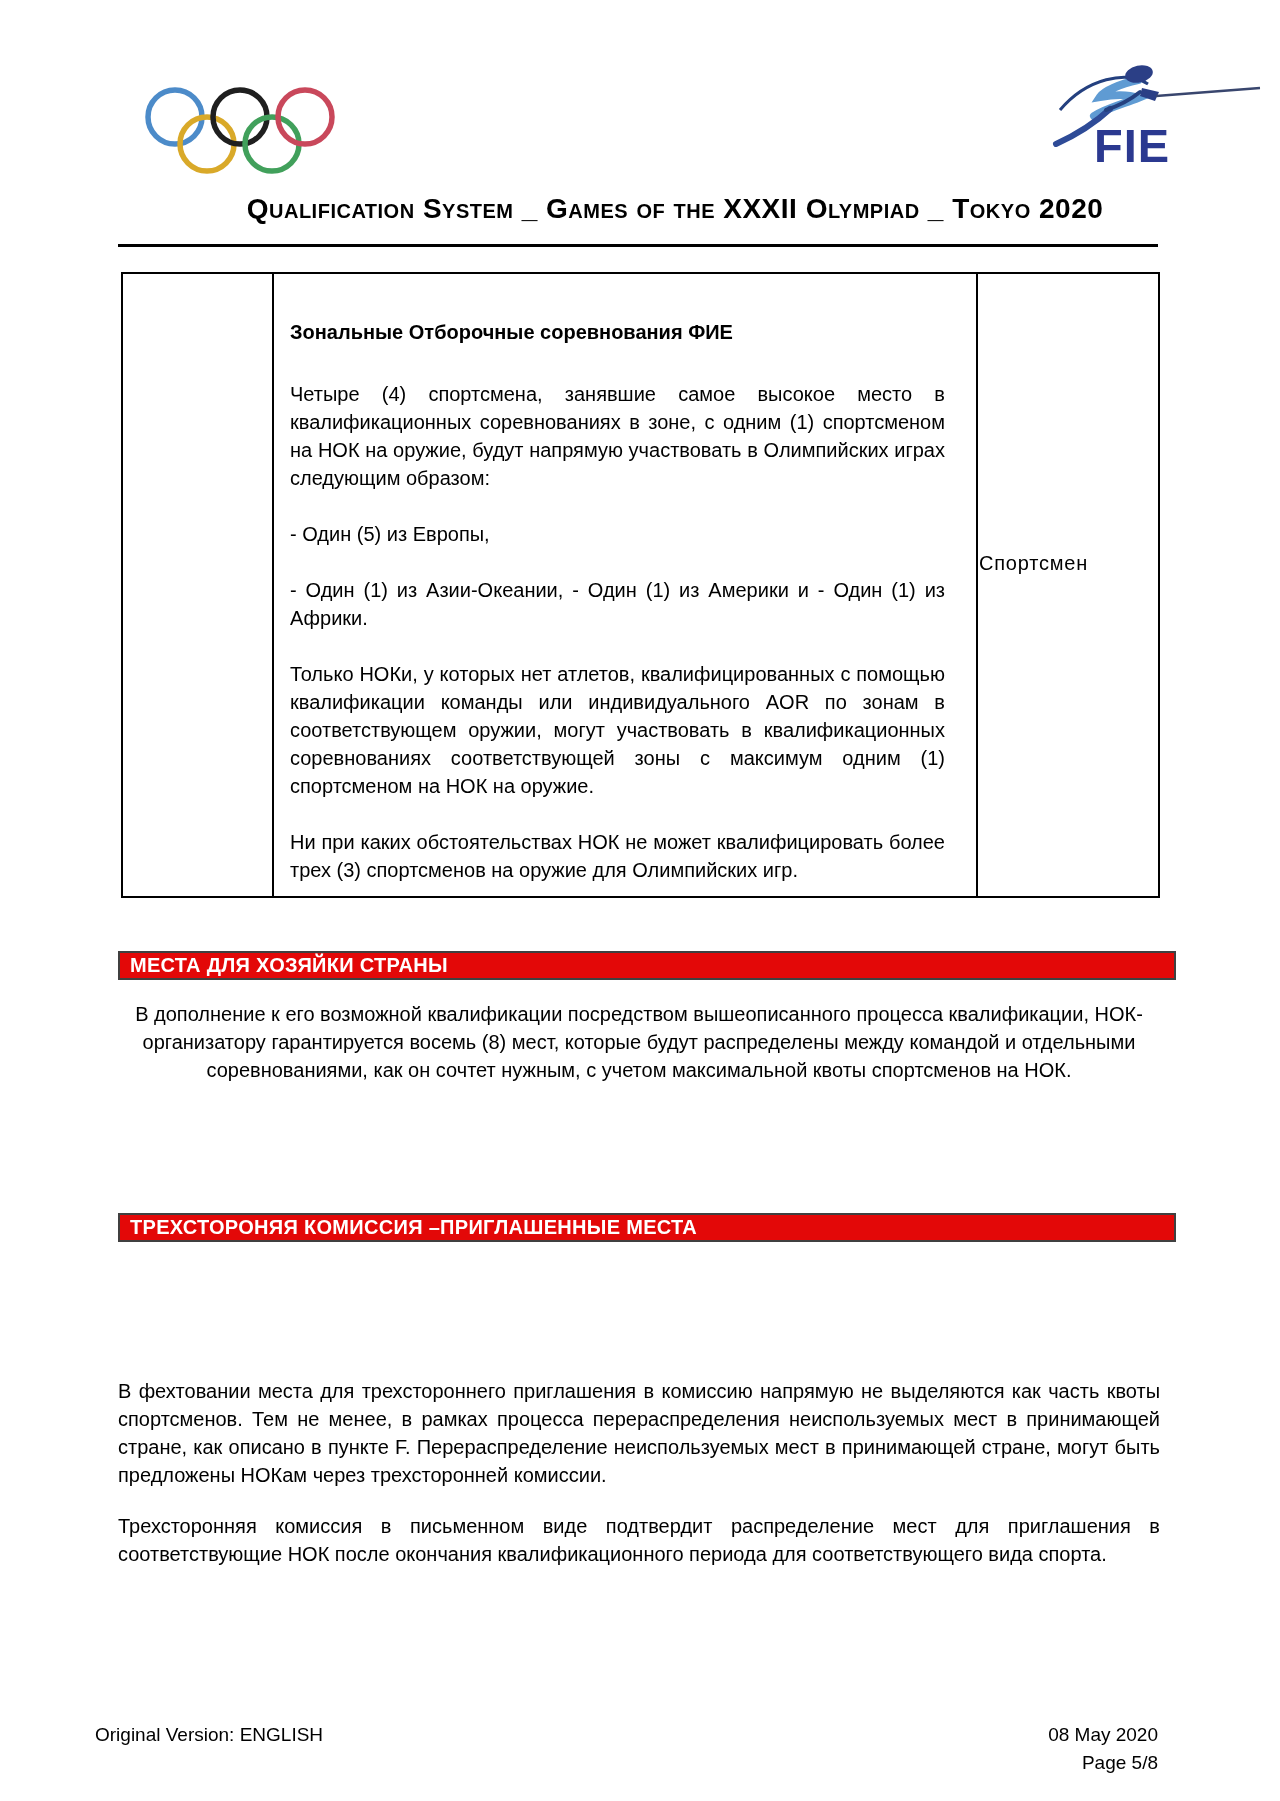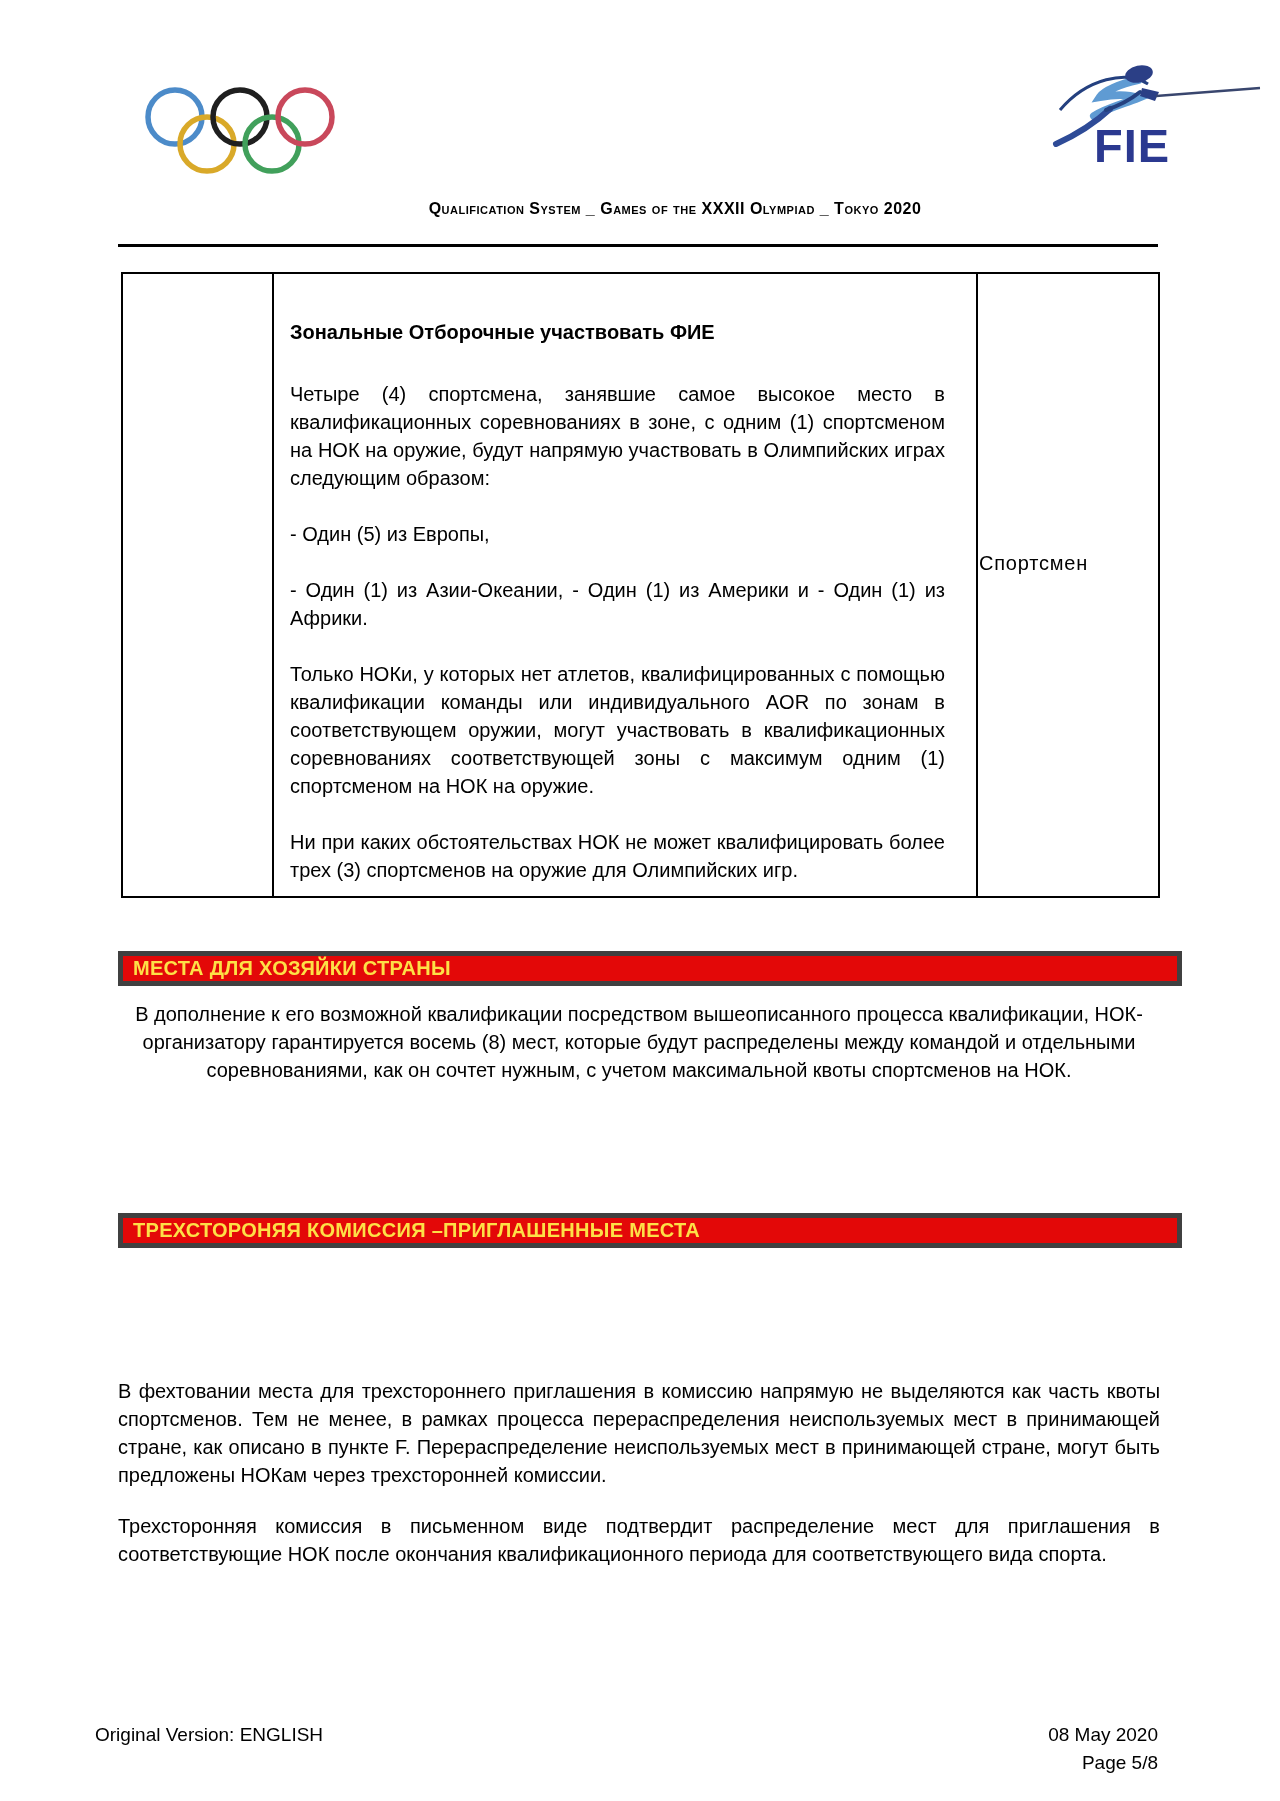--- a/index.html
+++ b/index.html
@@ -12,21 +12,21 @@
     color: #000;
     overflow: hidden;
   }
   
   .rings { position: absolute; left: 142px; top: 84px; }
   .fie-logo { position: absolute; left: 1042px; top: 58px; }
   .doc-title {
     position: absolute; left: 118px; top: 194px; width: 1042px;
     padding-left: 72px; box-sizing: border-box;
     text-align: center;
-    font-weight: bold; font-size: 16px; line-height: 30px;
+    font-weight: bold; font-size: 28px; line-height: 30px;
     font-variant: small-caps; letter-spacing: 0.5px;
     white-space: nowrap;
   }
   .title-rule {
     position: absolute; left: 118px; top: 244px; width: 1040px; height: 3px;
     background: #000;
   }
   
   .qual-table {
     position: absolute; left: 121px; top: 272px;
@@ -41,22 +41,22 @@
   .cell-body .t-head { font-weight: bold; margin: 0 0 34px 0; text-align: left; }
   .cell-body p { margin: 0 17px 28px 0; }
   .cell-body p:last-child { margin-bottom: 0; }
   .cell-athlete {
     vertical-align: middle !important; text-align: left;
     font-size: 20px; letter-spacing: 0.8px; padding-bottom: 44px;
   }
   
   .banner {
     position: absolute; left: 118px; width: 1044px; height: 25px;
-    background: #E30808; border: 5px solid #404040;
-    color: #fde047; font-weight: bold; font-size: 20px; line-height: 25px;
+    background: #E30808; border: 2px solid #404040;
+    color: #ffffff; font-weight: bold; font-size: 20px; line-height: 25px;
     padding-left: 10px; box-sizing: content-box;
     letter-spacing: 0.3px; white-space: nowrap;
   }
   
   .para {
     position: absolute; left: 118px; width: 1042px; margin: 0;
     font-size: 20px; line-height: 28px; text-align: center;
   }
   .just { text-align: justify; }
   
@@ -97,21 +97,21 @@
   <table class="qual-table">
     <colgroup>
         <col style="width:151px">
         <col style="width:704px">
         <col style="width:182px">
       </colgroup>
     <tbody>
         <tr>
       <td></td>
       <td class="cell-body">
-        <p class="t-head">Зональные Отборочные участвовать ФИЕ</p>
+        <p class="t-head">Зональные Отборочные соревнования ФИЕ</p>
         <p>Четыре (4) спортсмена, занявшие самое высокое место в квалификационных соревнованиях в зоне, с одним (1) спортсменом на НОК на оружие, будут напрямую участвовать в Олимпийских играх следующим образом:</p>
         <p>- Один (5) из Европы,</p>
         <p>- Один (1) из Азии-Океании, - Один (1) из Америки и - Один (1) из Африки.</p>
         <p>Только НОКи, у которых нет атлетов, квалифицированных с помощью квалификации команды или индивидуального AOR по зонам в соответствующем оружии, могут участвовать в квалификационных соревнованиях соответствующей зоны с максимум одним (1) спортсменом на НОК на оружие.</p>
         <p>Ни при каких обстоятельствах НОК не может квалифицировать более трех (3) спортсменов на оружие для Олимпийских игр.</p>
       </td>
       <td class="cell-athlete">Спортсмен</td>
     </tr>
   </tbody>
     </table>

